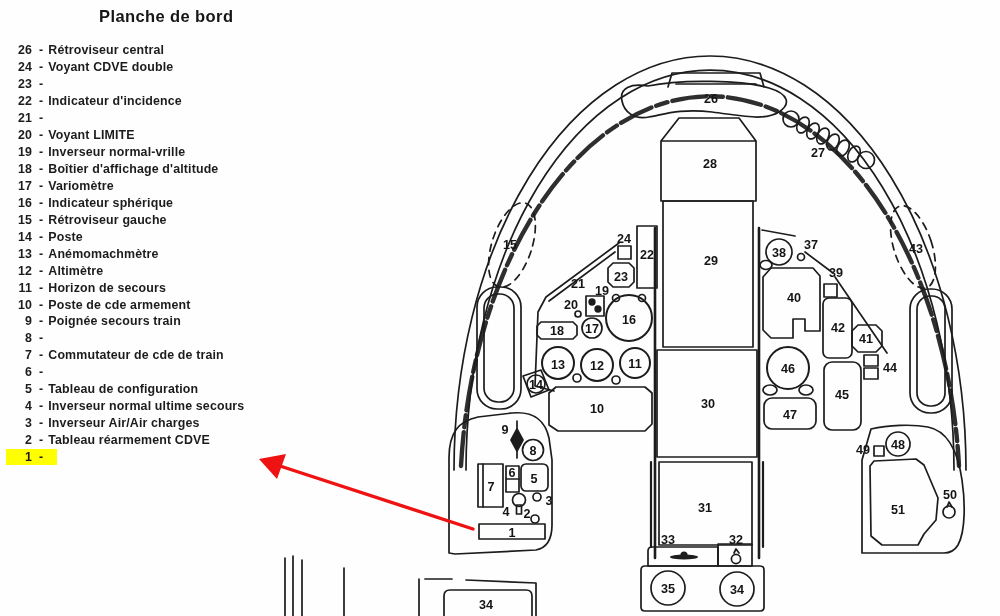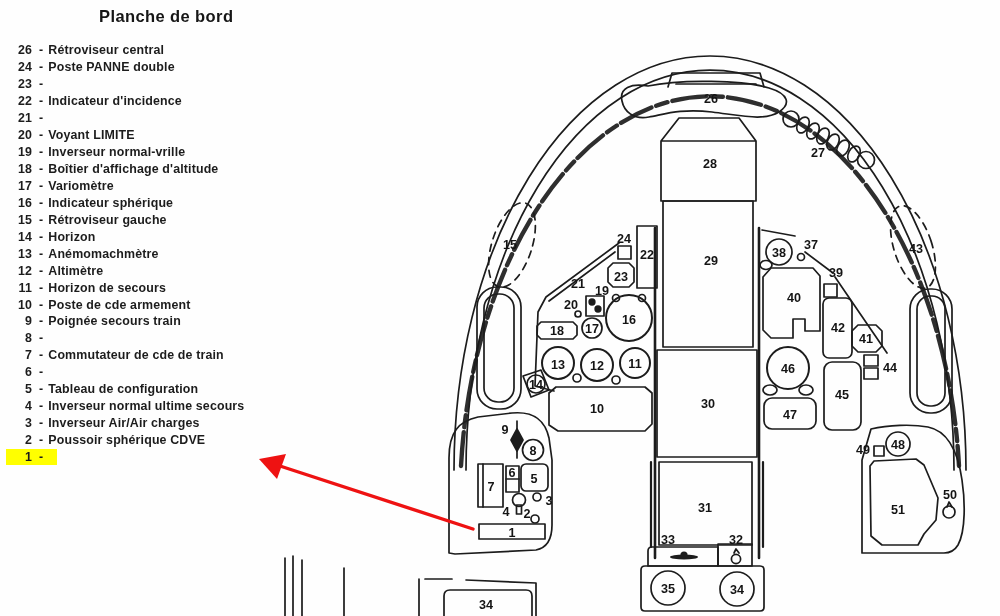--- a/index.html
+++ b/index.html
@@ -34,21 +34,21 @@
 
   <div class="legend">
     <div class="legend-row">
         <span class="num">26</span>
         <span class="dash">-</span>
         <span class="lbl">Rétroviseur central</span>
       </div>
     <div class="legend-row">
         <span class="num">24</span>
         <span class="dash">-</span>
-        <span class="lbl">Poste PANNE double</span>
+        <span class="lbl">Voyant CDVE double</span>
       </div>
     <div class="legend-row">
         <span class="num">23</span>
         <span class="dash">-</span>
       </div>
     <div class="legend-row">
         <span class="num">22</span>
         <span class="dash">-</span>
         <span class="lbl">Indicateur d'incidence</span>
       </div>
@@ -82,21 +82,21 @@
         <span class="lbl">Indicateur sphérique</span>
       </div>
     <div class="legend-row">
         <span class="num">15</span>
         <span class="dash">-</span>
         <span class="lbl">Rétroviseur gauche</span>
       </div>
     <div class="legend-row">
         <span class="num">14</span>
         <span class="dash">-</span>
-        <span class="lbl">Horizon</span>
+        <span class="lbl">Poste</span>
       </div>
     <div class="legend-row">
         <span class="num">13</span>
         <span class="dash">-</span>
         <span class="lbl">Anémomachmètre</span>
       </div>
     <div class="legend-row">
         <span class="num">12</span>
         <span class="dash">-</span>
         <span class="lbl">Altimètre</span>
@@ -140,21 +140,21 @@
         <span class="lbl">Inverseur normal ultime secours</span>
       </div>
     <div class="legend-row">
         <span class="num">3</span>
         <span class="dash">-</span>
         <span class="lbl">Inverseur Air/Air charges</span>
       </div>
     <div class="legend-row">
         <span class="num">2</span>
         <span class="dash">-</span>
-        <span class="lbl">Poussoir sphérique CDVE</span>
+        <span class="lbl">Tableau réarmement CDVE</span>
       </div>
     <div class="legend-row hl">
         <span class="num">1</span>
         <span class="dash">-</span>
       </div>
   </div>
 
   <svg class="diagram" width="1000" height="616" viewBox="0 0 1000 616">
     <g fill="none" stroke="#1c1c1c" stroke-width="1.7" stroke-linejoin="round" stroke-linecap="round">
 

